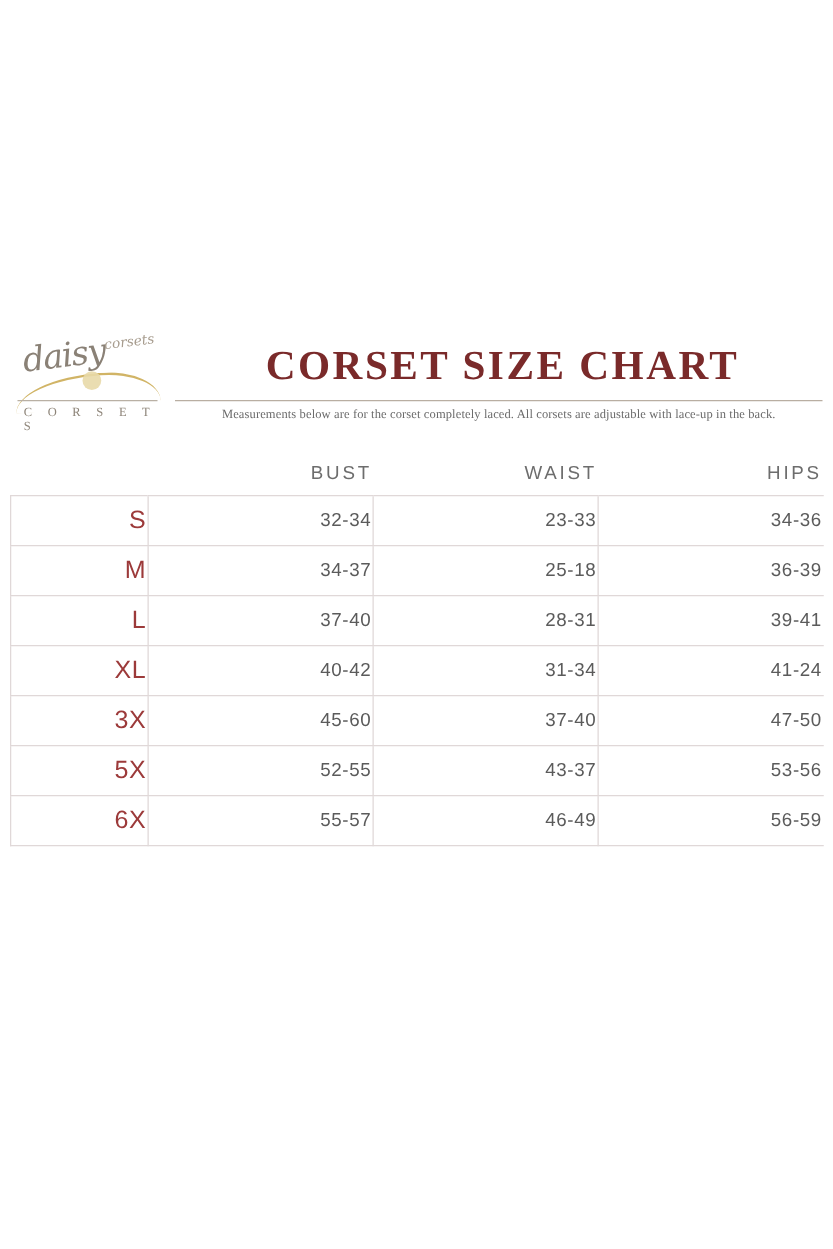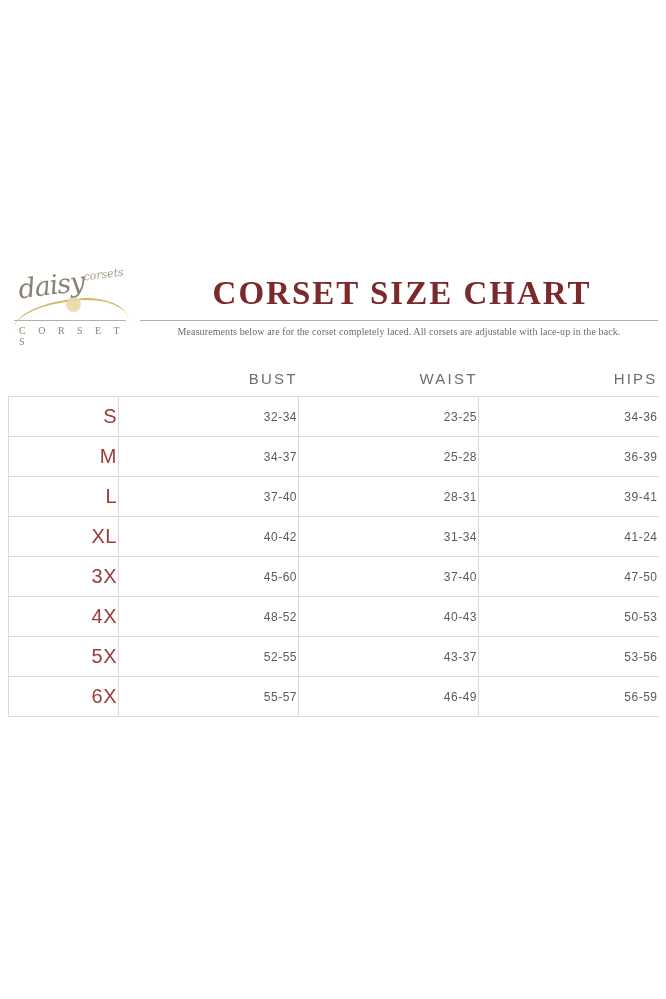--- a/index.html
+++ b/index.html
@@ -167,21 +167,21 @@
   col.c3 { width: 180px; }
 
   td.size-label {
     color: #9c3a3a;
     font-size: 20px;
     letter-spacing: .5px;
     border-left: none;
   }
   td.meas {
     color: #5b5b5b;
-    font-size: 12px;
+    font-size: 15px;
     letter-spacing: .5px;
   }
   td.meas.last { border-right: none; }
 
   tbody tr:last-child td { border-bottom: 1px solid #e0d8d8; }
 </style>
 </head>
 <body>
 
 <div class="sheet">
@@ -219,27 +219,27 @@
           <th class="corner"></th>
           <th>BUST</th>
           <th>WAIST</th>
           <th>HIPS</th>
         </tr>
       </thead>
       <tbody>
         <tr>
           <td class="size-label">S</td>
           <td class="meas">32-34</td>
-          <td class="meas">23-25</td>
+          <td class="meas">23-33</td>
           <td class="meas last">34-36</td>
         </tr>
         <tr>
           <td class="size-label">M</td>
           <td class="meas">34-37</td>
-          <td class="meas">25-28</td>
+          <td class="meas">25-18</td>
           <td class="meas last">36-39</td>
         </tr>
         <tr>
           <td class="size-label">L</td>
           <td class="meas">37-40</td>
           <td class="meas">28-31</td>
           <td class="meas last">39-41</td>
         </tr>
         <tr>
           <td class="size-label">XL</td>
@@ -247,26 +247,20 @@
           <td class="meas">31-34</td>
           <td class="meas last">41-24</td>
         </tr>
         <tr>
           <td class="size-label">3X</td>
           <td class="meas">45-60</td>
           <td class="meas">37-40</td>
           <td class="meas last">47-50</td>
         </tr>
         <tr>
-          <td class="size-label">4X</td>
-          <td class="meas">48-52</td>
-          <td class="meas">40-43</td>
-          <td class="meas last">50-53</td>
-        </tr>
-        <tr>
           <td class="size-label">5X</td>
           <td class="meas">52-55</td>
           <td class="meas">43-37</td>
           <td class="meas last">53-56</td>
         </tr>
         <tr>
           <td class="size-label">6X</td>
           <td class="meas">55-57</td>
           <td class="meas">46-49</td>
           <td class="meas last">56-59</td>

